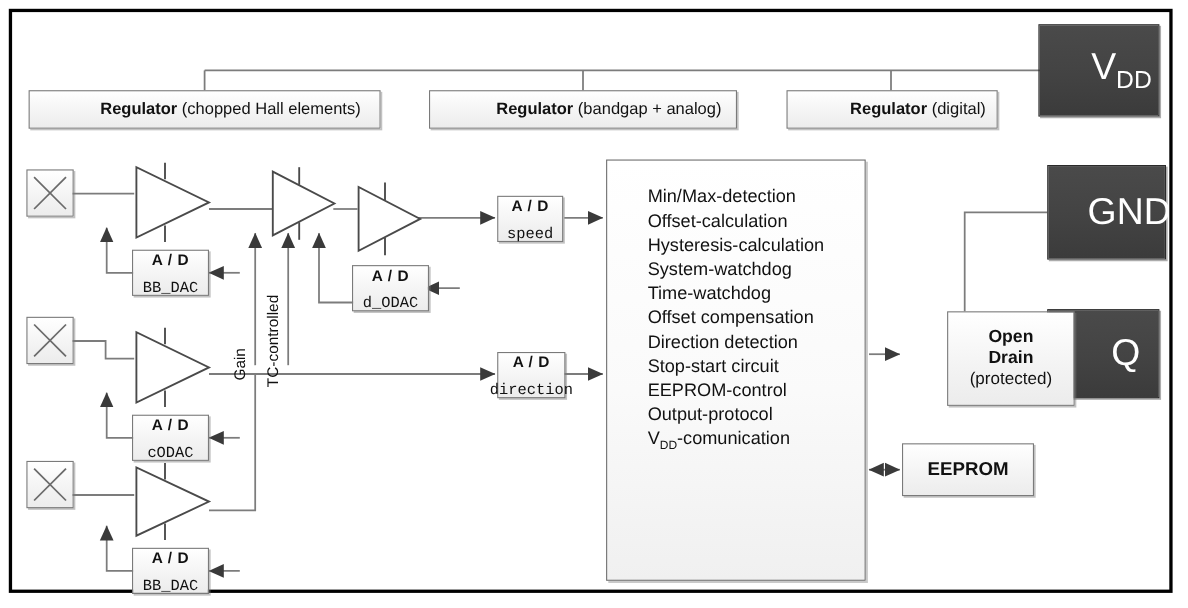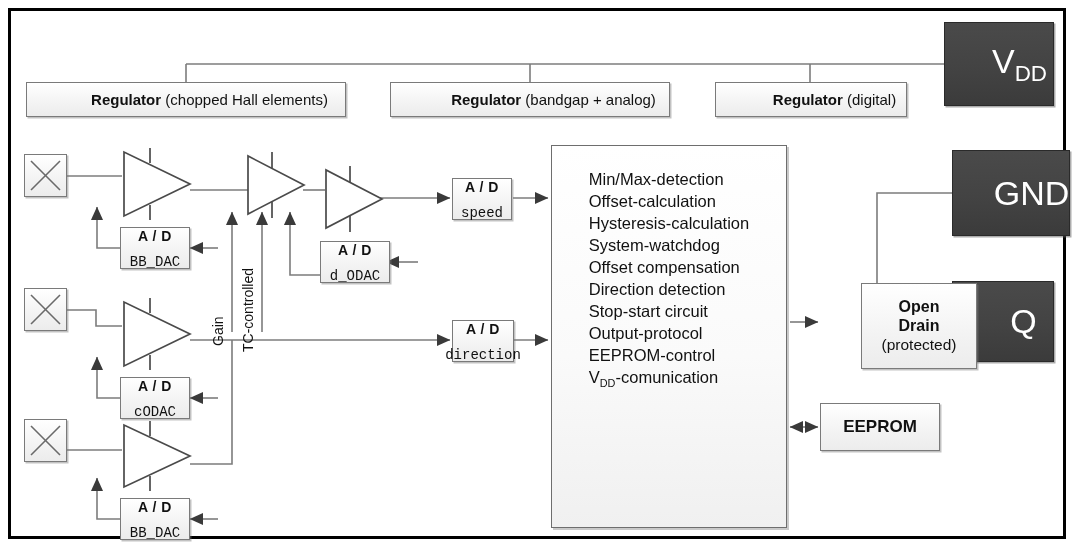--- a/index.html
+++ b/index.html
@@ -219,21 +219,21 @@
     <span>
       <b>Regulator</b>
       <span class="sub">(digital)</span>
     </span>
   </div>
 
   <div class="dark bigpin" style="left:944px; top:22px; width:110px; height:84px;">
     <span><span>V</span><sub class="dd">DD</sub></span>
   </div>
 
-  <div class="dark bigpin" style="left:952px; top:150px; width:118px; height:86px;">
+  <div class="dark bigpin" style="left:952px; top:150px; width:108px; height:86px;">
     <span>GND</span>
   </div>
 
   <div class="dark bigpin" style="left:952px; top:281px; width:102px; height:81px;">
     <span>Q</span>
   </div>
 
   <div class="box hall" style="left:24px; top:154px;">
     <svg width="41" height="41">
       <line x1="6" y1="6" x2="35" y2="35" stroke="#6a6a6a" stroke-width="1.6"></line>
@@ -320,25 +320,26 @@
     <span class="t1">A / D</span>
     <span class="t2">BB_DAC</span>
   </div>
 
   <div id="core">
     <div id="core-lines">
         <div class="line">Min/Max-detection</div>
         <div class="line">Offset-calculation</div>
         <div class="line">Hysteresis-calculation</div>
         <div class="line">System-watchdog</div>
+        <div class="line">Time-watchdog</div>
         <div class="line">Offset compensation</div>
         <div class="line">Direction detection</div>
         <div class="line">Stop-start circuit</div>
+        <div class="line">EEPROM-control</div>
         <div class="line">Output-protocol</div>
-        <div class="line">EEPROM-control</div>
         <div class="line">V<sub style="font-size: 0.66em;">DD</sub>-comunication</div>
       </div>
   </div>
 
   <div class="box odtext" style="left:820px; top:283px; width:116px; height:86px;">
     <span class="l1">Open</span>
     <span class="l2">Drain</span>
     <span class="l3">(protected)</span>
   </div>
 

